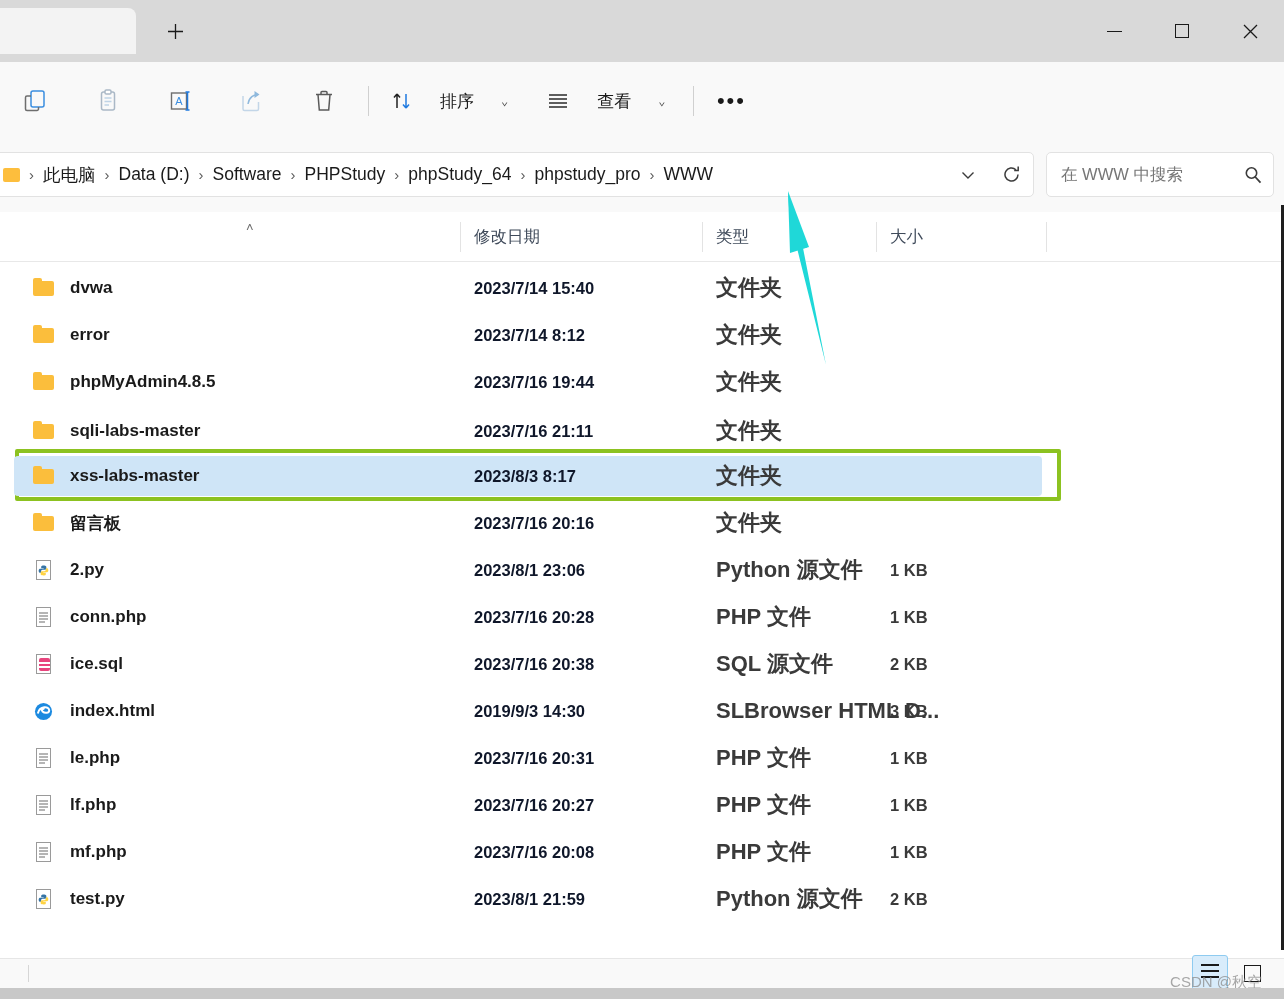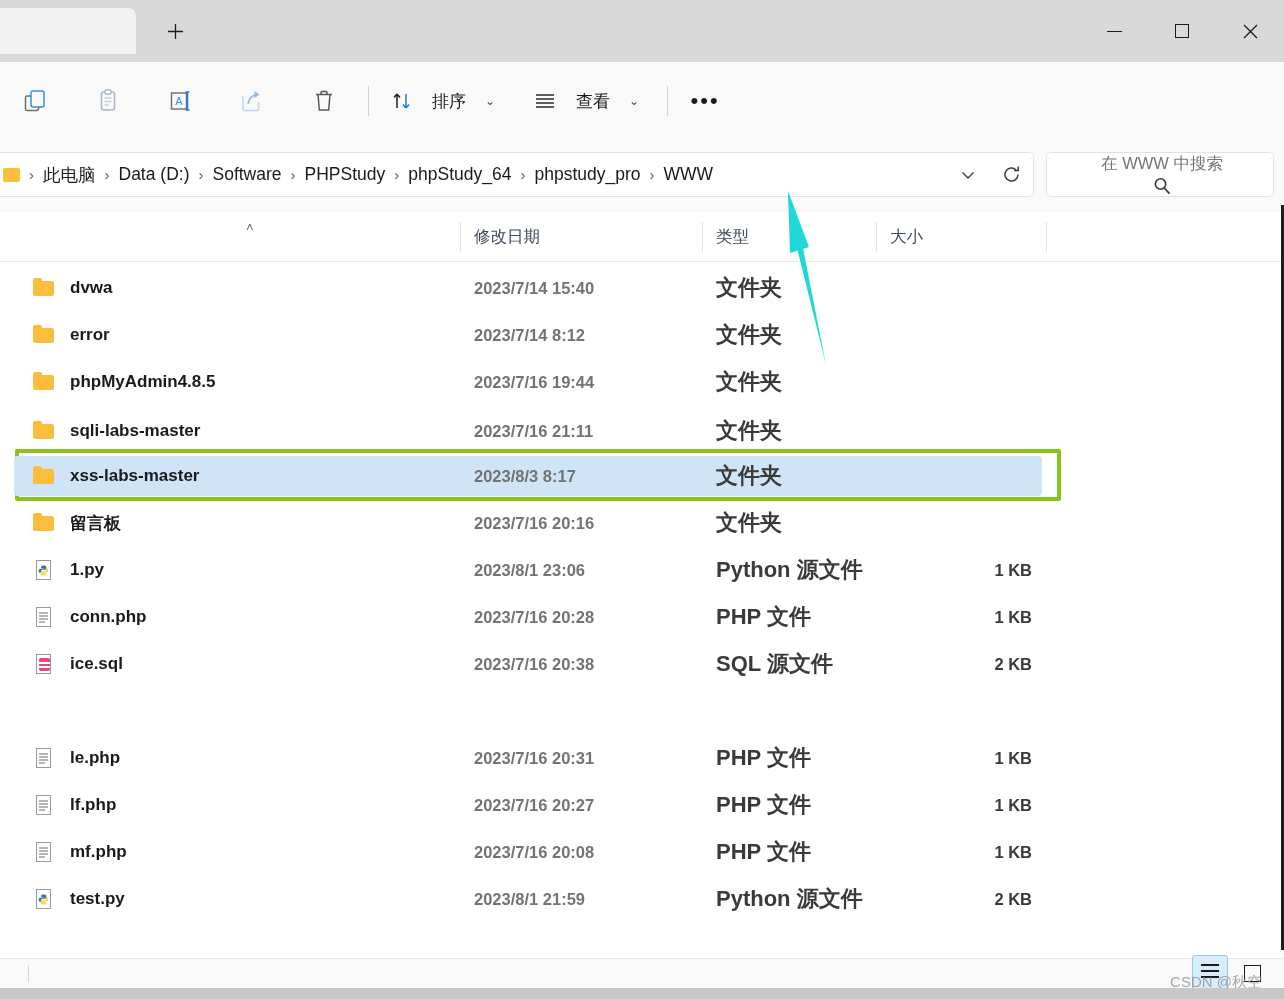--- a/index.html
+++ b/index.html
@@ -43,22 +43,22 @@
   .cmdbar {
     position: absolute; left: 0; top: 62px; width: 1284px; height: 78px;
     background: #f9f9f9;
   }
   .cmd-icons { position: absolute; left: 0; top: 0; height: 78px; display: flex; align-items: center; }
   .cmd-btn {
     width: 72px; height: 78px; display: flex; align-items: center; justify-content: center;
   }
   .cmd-sep { width: 1px; height: 30px; background: #d0d0d0; margin: 0 8px; align-self: center; }
   .cmd-group {
-    height: 78px; display: flex; align-items: center; gap: 19px; padding: 0 14px;
-    color: #1a1a1a; font-size: 17px;
+    height: 78px; display: flex; align-items: center; gap: 27px; padding: 0 14px;
+    color: #1a1a1a; font-size: 17px; font-family: Liberation Mono, monospace;
   }
   .chev { font-size: 12px; color: #4a4a4a; }
   .ellipsis-btn {
     width: 58px; height: 78px; display: flex; align-items: center; justify-content: center;
     font-size: 22px; letter-spacing: 2px; color: #1a1a1a;
   }
 
   
   .addrrow { position: absolute; left: 0; top: 140px; width: 1284px; height: 72px; background: #f9f9f9; }
   .addrbox {
@@ -79,21 +79,21 @@
     width: 42px; height: 45px; display: flex; align-items: center; justify-content: center;
     font-size: 15px; color: #3b3b3b;
   }
   .addr-refresh {
     width: 44px; height: 45px; display: flex; align-items: center; justify-content: center;
     color: #3b3b3b;
   }
   .searchbox {
     position: absolute; left: 1046px; top: 12px; width: 228px; height: 45px;
     background: #ffffff; border: 1px solid #e2e2e2; border-radius: 5px;
-    display: flex; align-items: center; padding: 0 10px 0 14px; flex-direction: column;
+    display: flex; align-items: center; padding: 0 10px 0 14px;
   }
   .search-ph { flex: 1; font-size: 16.5px; color: #767676; white-space: nowrap; }
 
   
   .colhead {
     position: absolute; left: 0; top: 212px; width: 1284px; height: 50px;
     background: #ffffff;
     border-bottom: 1px solid #e8e8e8;
   }
   .ch {
@@ -111,23 +111,23 @@
     position: absolute; left: 14px; width: 1028px; height: 40px;
     display: flex; align-items: center; border-radius: 4px; font-weight: bold;
   }
   .row.selected { background: #cfe5f7; }
   .sel-ring {
     position: absolute; left: 15px; width: 1046px; height: 52px;
     border: 4px solid #8cc220; border-radius: 2px; pointer-events: none;
   }
   .cell-name { position: absolute; left: 18px; display: flex; align-items: center; gap: 14px; }
   .fname { font-size: 17px; color: #1a1a1a; white-space: nowrap; }
-  .cell-date { position: absolute; left: 460px; font-size: 16.5px; color: #737373; white-space: nowrap; }
+  .cell-date { position: absolute; left: 460px; font-size: 16.5px; color: #0f172a; white-space: nowrap; }
   .cell-type { position: absolute; left: 702px; font-size: 22px; color: #3a3a3a; white-space: nowrap; }
-  .cell-size { position: absolute; left: 876px; width: 142px; text-align: right;
+  .cell-size { position: absolute; left: 876px; width: 142px; 
                font-size: 16.5px; color: #3a3a3a; white-space: nowrap; }
 
   
   .ico { width: 24px; height: 22px; flex: none; position: relative; }
   .ico-folder::before {
     content: ""; position: absolute; left: 1px; top: 4px; width: 21px; height: 15px;
     background: #fbbe3c; border-radius: 0 2px 2px 2px;
   }
   .ico-folder::after {
     content: ""; position: absolute; left: 1px; top: 1px; width: 9px; height: 4px;
@@ -389,21 +389,21 @@
       </div>
       <div class="row" style="top: 288px;">
         <div class="cell-name">
           <span class="ico ico-py">
             <span class="sheet" style="position:absolute;left:4px;top:1px;width:15px;height:20px;background:#fff;border:1px solid #9a9a9a"></span>
             <svg class="snake" viewBox="0 0 12 12">
               <path d="M6 0.6 C3.3 0.6 3.5 2 3.5 2 V3.6 H6.2 V4.1 H2.6 S0.7 3.9 0.7 6.3 S2.4 8.5 2.4 8.5 H3.4 V7 S3.3 5.3 5 5.3 H7.6 S9.1 5.3 9.1 3.9 V2.1 S9.3 0.6 6 0.6 Z" fill="#3574a5"></path>
               <path d="M6 11.4 C8.7 11.4 8.5 10 8.5 10 V8.4 H5.8 V7.9 H9.4 S11.3 8.1 11.3 5.7 S9.6 3.5 9.6 3.5 H8.6 V5 S8.7 6.7 7 6.7 H4.4 S2.9 6.7 2.9 8.1 V9.9 S2.7 11.4 6 11.4 Z" fill="#ffd343"></path>
             </svg>
           </span>
-          <span class="fname">1.py</span>
+          <span class="fname">2.py</span>
         </div>
         <div class="cell-date">2023/8/1 23:06</div>
         <div class="cell-type">Python 源文件</div>
         <div class="cell-size">1 KB</div>
       </div>
       <div class="row" style="top: 335px;">
         <div class="cell-name">
           <span class="ico ico-doc">
             <span class="sheet"></span>
             <span class="line" style="top:6px"></span>
@@ -421,20 +421,34 @@
         <div class="cell-name">
           <span class="ico ico-sql">
             <span class="sheet" style="position:absolute;left:4px;top:1px;width:15px;height:20px;background:#fff;border:1px solid #9a9a9a"></span>
             <span class="db"></span>
           </span>
           <span class="fname">ice.sql</span>
         </div>
         <div class="cell-date">2023/7/16 20:38</div>
         <div class="cell-type">SQL 源文件</div>
         <div class="cell-size">2 KB</div>
+      </div>
+      <div class="row" style="top: 429px;">
+        <div class="cell-name">
+          <span class="ico ico-html">
+            <svg class="swirl" viewBox="0 0 20 20">
+              <circle cx="10" cy="10" r="9" fill="#1c8ae0"></circle>
+              <path d="M4 12 C6 4 16 4 16 9 C16 12 11 12 9 10 C7.5 8.5 9 6.5 11 7.5" fill="none" stroke="#ffffff" stroke-width="2.1"></path>
+            </svg>
+          </span>
+          <span class="fname">index.html</span>
+        </div>
+        <div class="cell-date">2019/9/3 14:30</div>
+        <div class="cell-type">SLBrowser HTML D...</div>
+        <div class="cell-size">3 KB</div>
       </div>
       <div class="row" style="top: 476px;">
         <div class="cell-name">
           <span class="ico ico-doc">
             <span class="sheet"></span>
             <span class="line" style="top:6px"></span>
             <span class="line" style="top:9px"></span>
             <span class="line" style="top:12px"></span>
             <span class="line" style="top:15px;width:6px"></span>
           </span>

